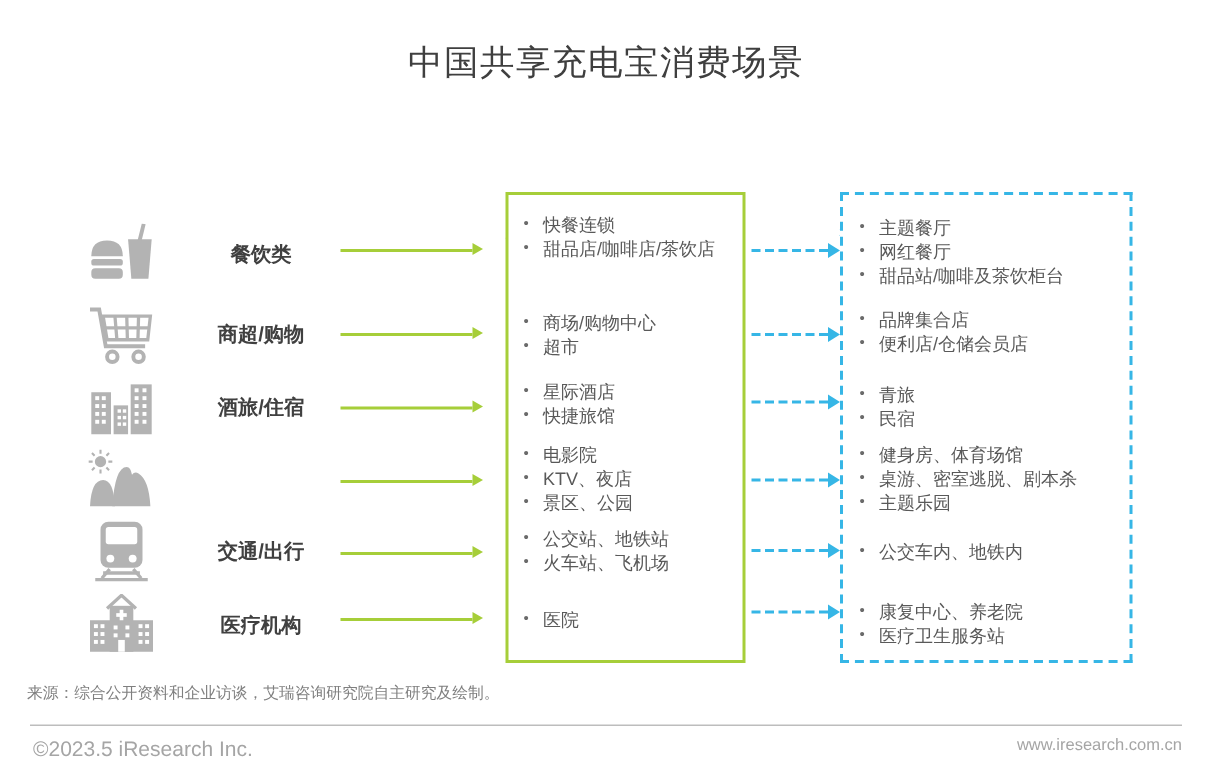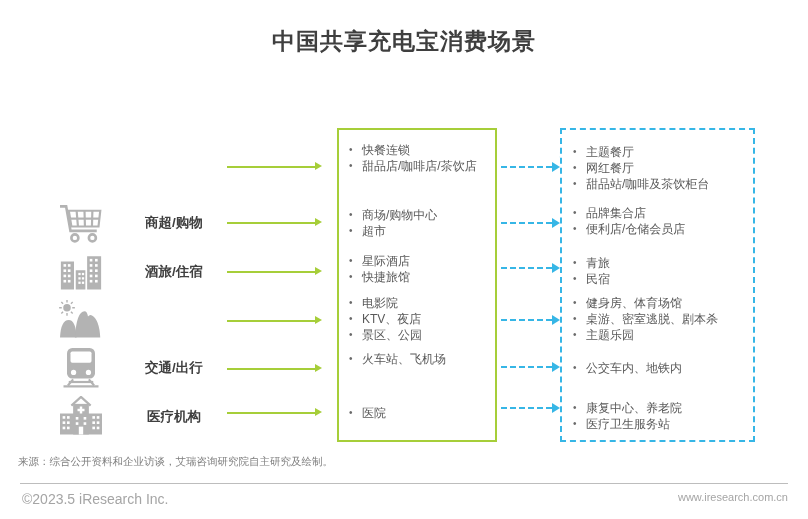--- a/index.html
+++ b/index.html
@@ -1,21 +1,21 @@
 <!DOCTYPE html>
 <html><head>
 <meta charset="utf-8">
 <style>
   * { margin:0; padding:0; box-sizing:border-box; }
   html,body { background:#fff; }
   body { font-family:"Liberation Sans","DejaVu Sans",sans-serif; }
   .page { position:relative; width:808px; height:519px; background:#ffffff; overflow:hidden; }
 
   .title { position:absolute; top:26px; left:0; width:100%; text-align:center;
-           font-size:23px; font-weight:bold; color:#3f3f3f; letter-spacing:1px; }
+           font-size:23px; font-weight:normal; color:#3f3f3f; letter-spacing:1px; }
 
   .col-header { position:absolute; top:104px; font-size:13px; font-weight:bold; text-align:left;margin-top:43px; }
   .col-header.base { left:337px; width:160px; color:#a6ce39; }
   .col-header.derived { left:560px; width:195px; color:#36b6e6; }
 
   .box { position:absolute; top:128px; height:314px; background:#fff; }
   .base-box { left:337px; width:160px; border:2px solid #a6ce39; }
   .derived-box { left:560px; width:195px; border:2px dashed #36b6e6; }
 
   .cat-row { position:absolute; left:56px; width:166px; height:52px; display:flex; align-items:center; }
@@ -47,20 +47,34 @@
 </head>
 <body>
 
 <div class="page">
 
   <div class="title">中国共享充电宝消费场景</div>
 
   <div class="col-header base">基础场景</div>
   <div class="col-header derived">衍生场景</div>
 
+  <div class="cat-row" style="top:144px">
+    <span class="cat-icon">
+      <svg viewBox="0 0 52 48" width="46" height="42">
+        <g fill="#b3b3b3">
+          <path d="M31 12 h18 l-2.5 30 h-13 z"></path>
+          <rect x="40" y="0" width="3" height="13" transform="rotate(14 41 6)"></rect>
+          <path d="M3 25 Q3 13 15 13 Q27 13 27 25 Z"></path>
+          <rect x="3" y="27" width="24" height="5" rx="2"></rect>
+          <rect x="3" y="34" width="24" height="8" rx="3"></rect>
+        </g>
+      </svg>
+    </span>
+    <span class="cat-label">餐饮类</span>
+  </div>
 
   <div class="cat-row" style="top:197px">
     <span class="cat-icon">
       <svg viewBox="0 0 52 48" width="46" height="42">
         <g fill="none" stroke="#b3b3b3" stroke-width="3">
           <path d="M2 5 h7 l5 28 h30"></path>
           <circle cx="19" cy="41" r="4"></circle>
           <circle cx="39" cy="41" r="4"></circle>
         </g>
         <g fill="none" stroke="#b3b3b3" stroke-width="2.5">
@@ -210,20 +224,21 @@
   <ul class="group basecol" style="top:253px">
     <li>星际酒店</li>
     <li>快捷旅馆</li>
   </ul>
   <ul class="group basecol" style="top:295px">
     <li>电影院</li>
     <li>KTV、夜店</li>
     <li>景区、公园</li>
   </ul>
   <ul class="group basecol" style="top:351px">
+    <li>公交站、地铁站</li>
     <li>火车站、飞机场</li>
   </ul>
   <ul class="group basecol" style="top:405px">
     <li>医院</li>
   </ul>
 
   <div class="arrow blue" style="top:166px">
       <i class="head"></i>
     </div>
   <div class="arrow blue" style="top:222px">

